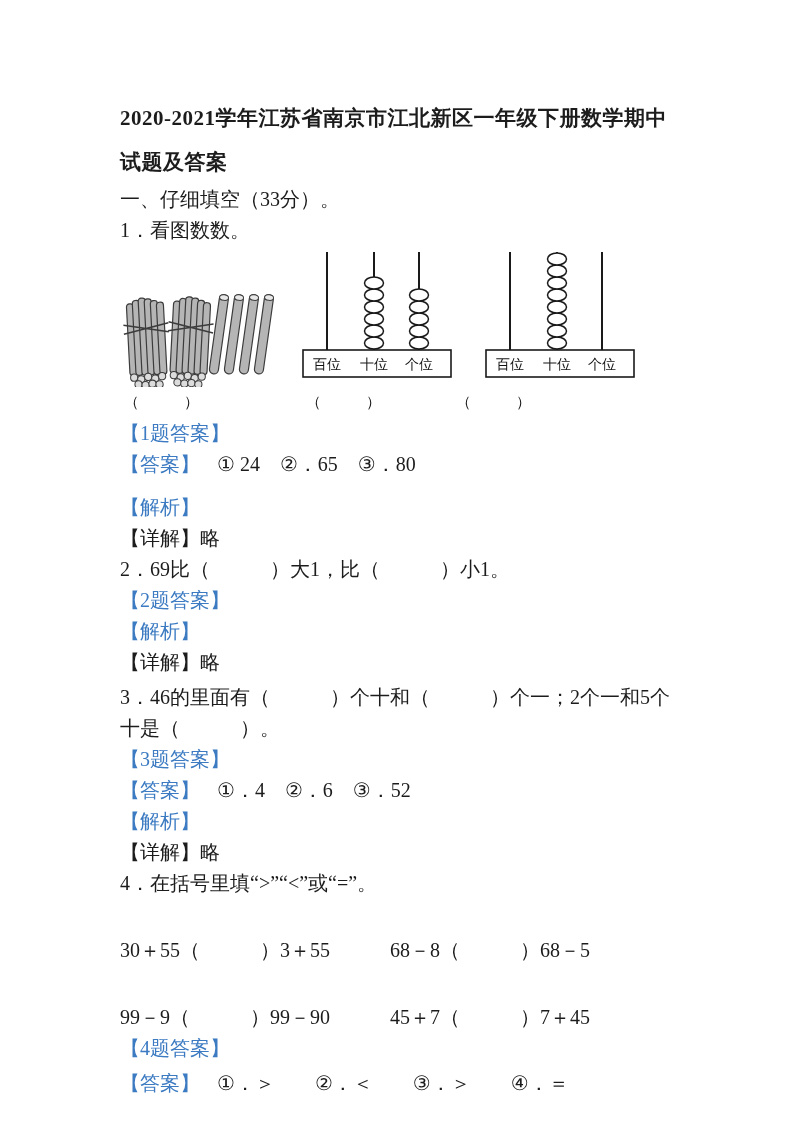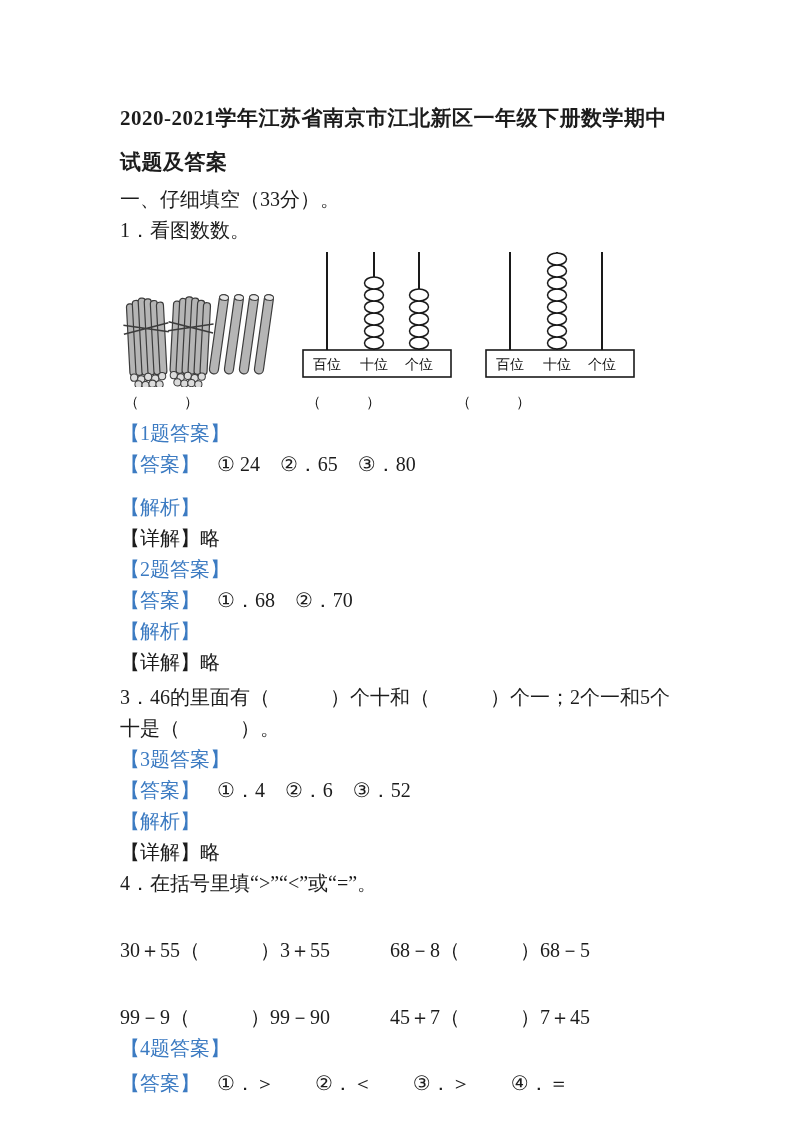--- a/index.html
+++ b/index.html
@@ -150,22 +150,22 @@
       <span class="blank b1">（　　　）</span>
       <span class="blank b2">（　　　）</span>
       <span class="blank b3">（　　　）</span>
     </div>
 
     <p class="line"><span class="blue">【1题答案】</span></p>
     <p class="line"><span class="blue ans-label">【答案】</span><span>① 24　②．65　③．80</span></p>
     <p class="line mt12"><span class="blue">【解析】</span></p>
     <p class="line"><span>【详解】</span><span>略</span></p>
 
+    <p class="line">2．69比（　　　）大1，比（　　　）小1。</p>
     <p class="line"><span class="blue">【2题答案】</span></p>
-    <p class="line"><span class="blue ans-label">【答案】</span><span>①．68　②．70</span></p>
     <p class="line"><span class="blue">【解析】</span></p>
     <p class="line"><span>【详解】</span><span>略</span></p>
 
     <p class="line mt4">3．46的里面有（　　　）个十和（　　　）个一；2个一和5个十是（　　　）。</p>
     <p class="line"><span class="blue">【3题答案】</span></p>
     <p class="line"><span class="blue ans-label">【答案】</span><span>①．4　②．6　③．52</span></p>
     <p class="line"><span class="blue">【解析】</span></p>
     <p class="line"><span>【详解】</span><span>略</span></p>
 
     <p class="line">4．在括号里填“&gt;”“&lt;”或“=”。</p>

